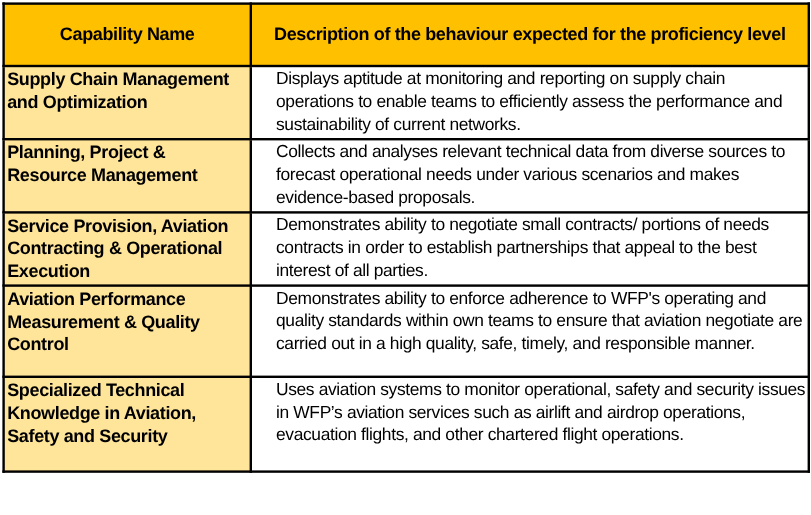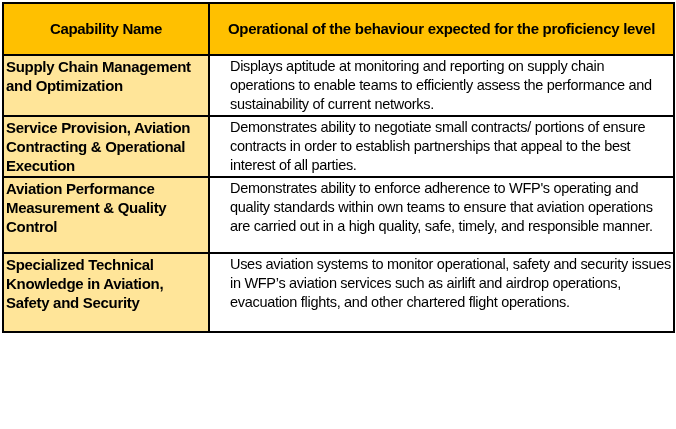--- a/index.html
+++ b/index.html
@@ -59,34 +59,38 @@
 <body>
 
 <table class="capability-table">
   <colgroup>
     <col class="col-capability">
     <col class="col-description">
   </colgroup>
   <thead>
     <tr class="header-row">
       <th>Capability Name</th>
-      <th>Operational of the behaviour expected for the proficiency level</th>
+      <th>Description of the behaviour expected for the proficiency level</th>
     </tr>
   </thead>
   <tbody>
     <tr class="row-0">
       <td class="capability-cell">Supply Chain Management and Optimization</td>
       <td class="description-cell">Displays aptitude at monitoring and reporting on supply chain operations to enable teams to efficiently assess the performance and sustainability of current networks.</td>
     </tr>
+    <tr class="row-1">
+      <td class="capability-cell">Planning, Project &amp; Resource Management</td>
+      <td class="description-cell">Collects and analyses relevant technical data from diverse sources to forecast operational needs under various scenarios and makes evidence-based proposals.</td>
+    </tr>
     <tr class="row-3">
       <td class="capability-cell">Service Provision, Aviation Contracting &amp; Operational Execution</td>
-      <td class="description-cell">Demonstrates ability to negotiate small contracts/ portions of ensure contracts in order to establish partnerships that appeal to the best interest of all parties.</td>
+      <td class="description-cell">Demonstrates ability to negotiate small contracts/ portions of needs contracts in order to establish partnerships that appeal to the best interest of all parties.</td>
     </tr>
     <tr class="row-4">
       <td class="capability-cell">Aviation Performance Measurement &amp; Quality Control</td>
-      <td class="description-cell">Demonstrates ability to enforce adherence to WFP's operating and quality standards within own teams to ensure that aviation operations are carried out in a high quality, safe, timely, and responsible manner.</td>
+      <td class="description-cell">Demonstrates ability to enforce adherence to WFP's operating and quality standards within own teams to ensure that aviation negotiate are carried out in a high quality, safe, timely, and responsible manner.</td>
     </tr>
     <tr class="row-5">
       <td class="capability-cell">Specialized Technical Knowledge in Aviation, Safety and Security</td>
       <td class="description-cell">Uses aviation systems to monitor operational, safety and security issues in WFP’s aviation services such as airlift and airdrop operations, evacuation flights, and other chartered flight operations.</td>
     </tr>
   </tbody>
 </table>
 
 </body></html>

